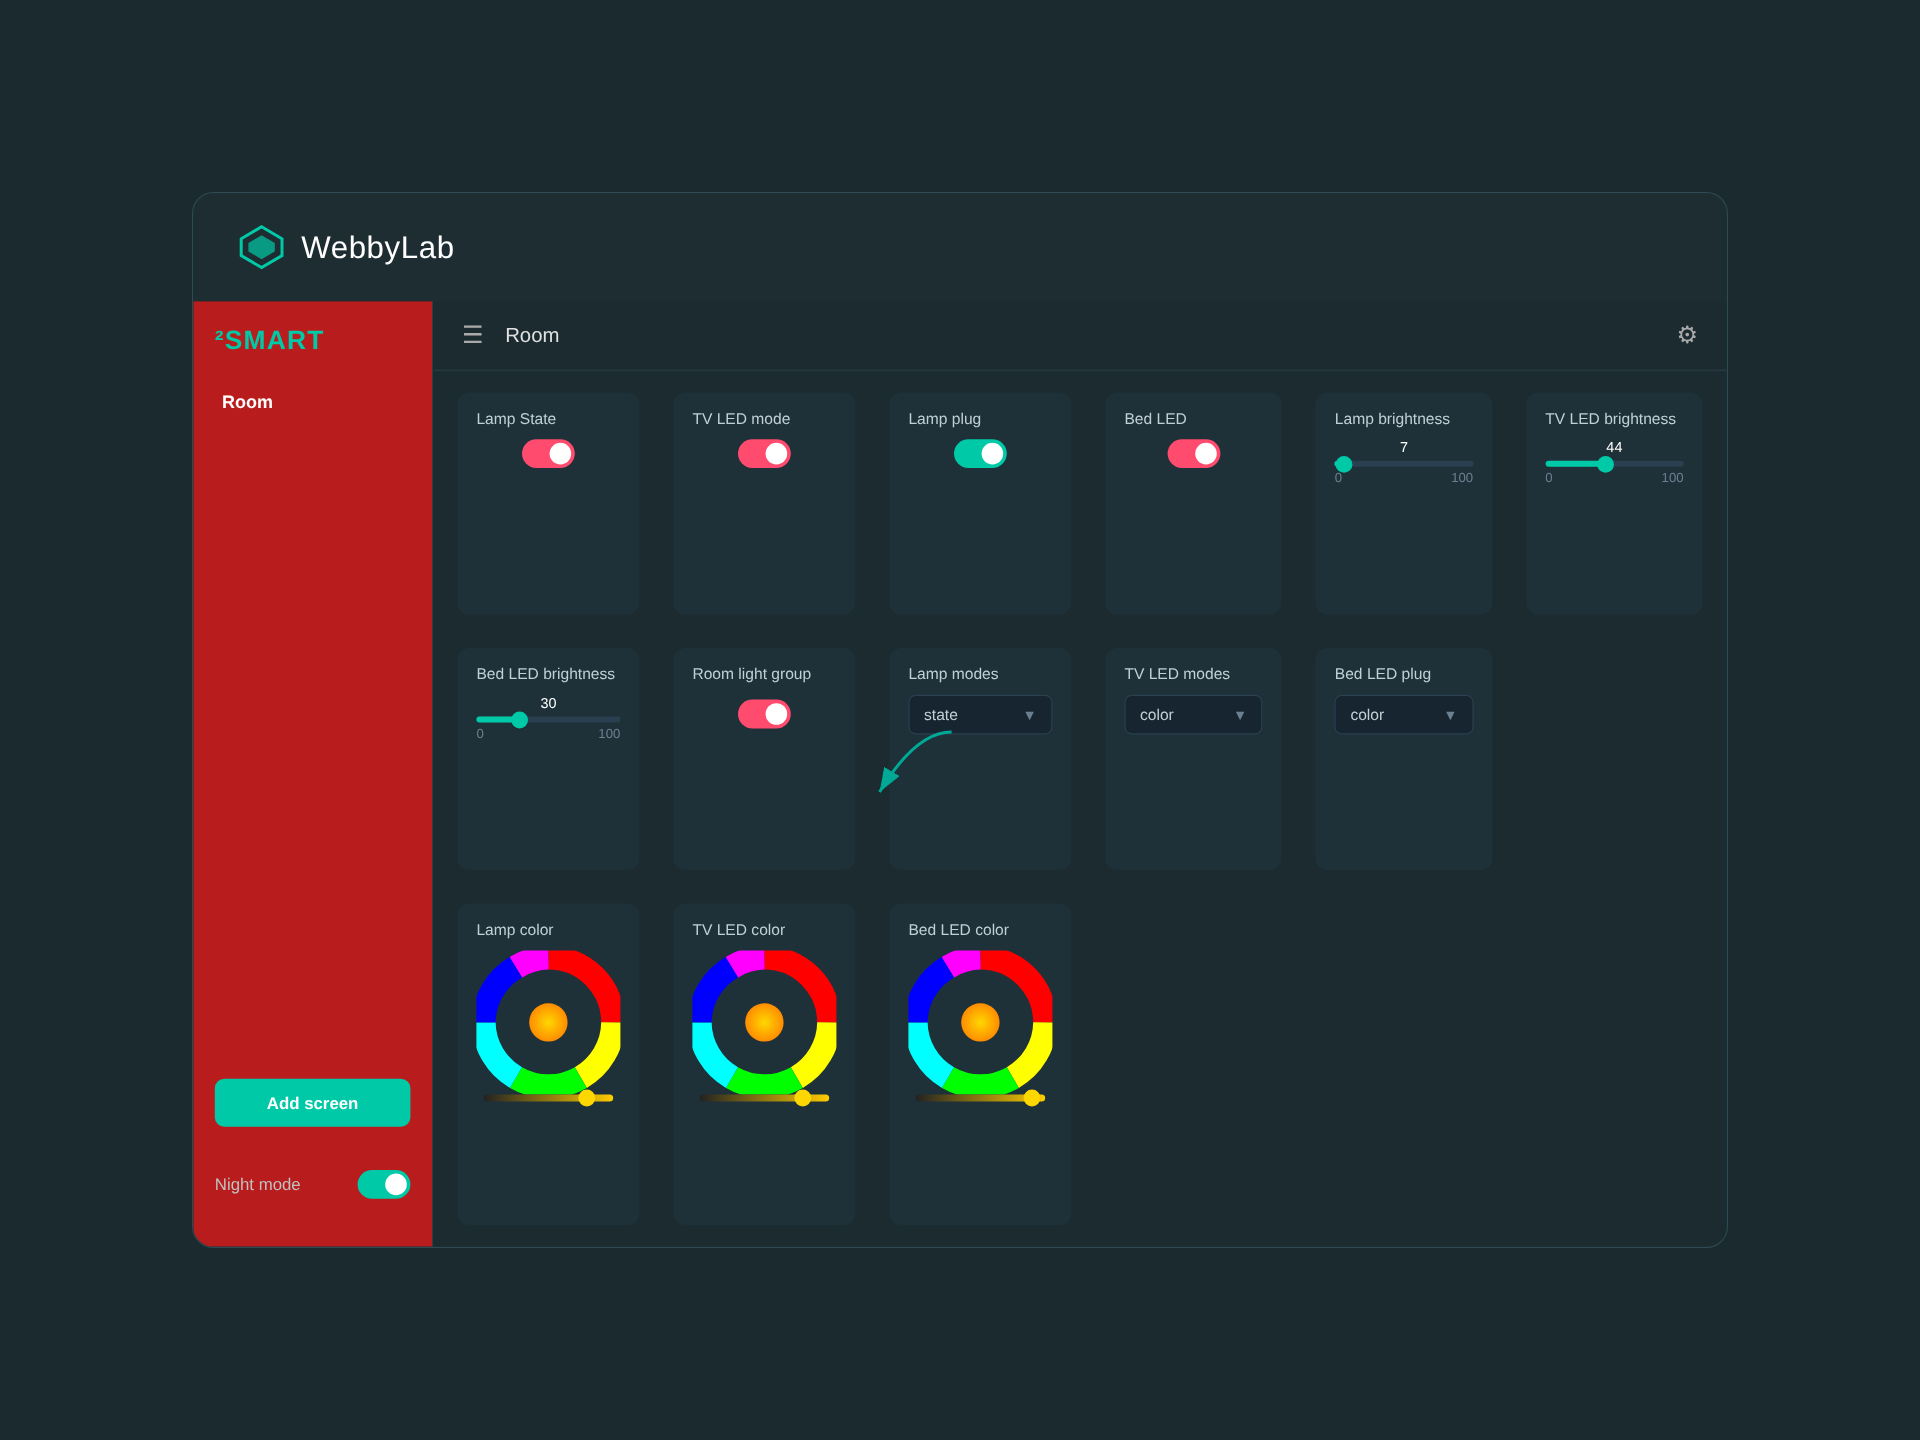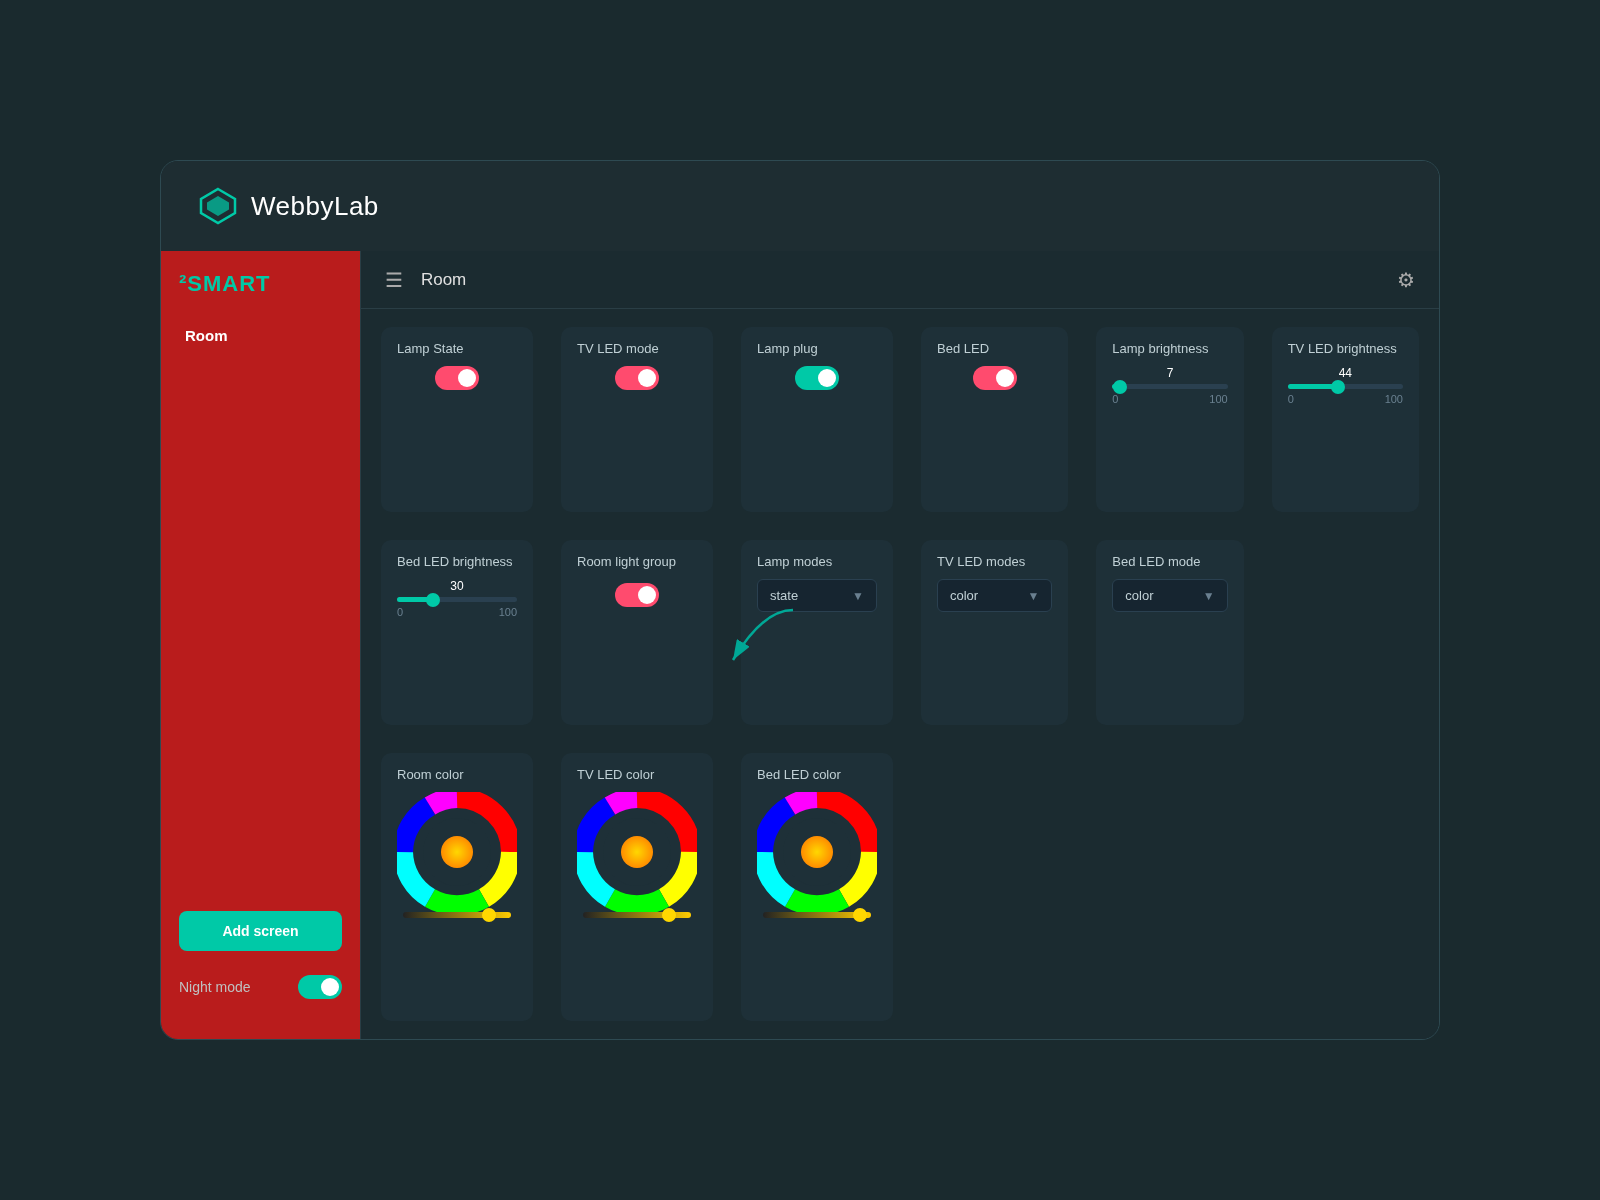--- a/index.html
+++ b/index.html
@@ -74,21 +74,21 @@
     .add-screen-btn {
       background: #00c9a7;
       color: #fff;
       border: none;
       border-radius: 8px;
       padding: 12px 20px;
       font-size: 14px;
       font-weight: 600;
       width: 100%;
       cursor: pointer;
-      margin-bottom: 24px;
+      margin-bottom: 36px;
     }
     .night-mode-row {
       display: flex;
       align-items: center;
       justify-content: space-between;
       color: #c0c0c0;
       font-size: 14px;
     }
     
     .toggle {
@@ -394,31 +394,31 @@
 
         <div class="card">
           <div class="card-title">TV LED modes</div>
           <div class="dropdown">
             <span>color</span>
             <span class="dropdown-arrow">▼</span>
           </div>
         </div>
 
         <div class="card">
-          <div class="card-title">Bed LED mode</div>
+          <div class="card-title">Bed LED plug</div>
           <div class="dropdown">
             <span>color</span>
             <span class="dropdown-arrow">▼</span>
           </div>
         </div>
 
         <div></div>
 
         <div class="card">
-          <div class="card-title">Room color</div>
+          <div class="card-title">Lamp color</div>
           <div class="color-wheel-wrapper">
             <svg width="120" height="120" viewBox="0 0 120 120">
               <defs>
                 <radialGradient id="wg1" cx="50%" cy="50%" r="50%">
                   <stop offset="40%" stop-color="white" stop-opacity="0.9"></stop>
                   <stop offset="100%" stop-color="white" stop-opacity="0"></stop>
                 </radialGradient>
               </defs>
 
               <circle cx="60" cy="60" r="54" fill="none" stroke="url(#sw1)" stroke-width="20"></circle>

